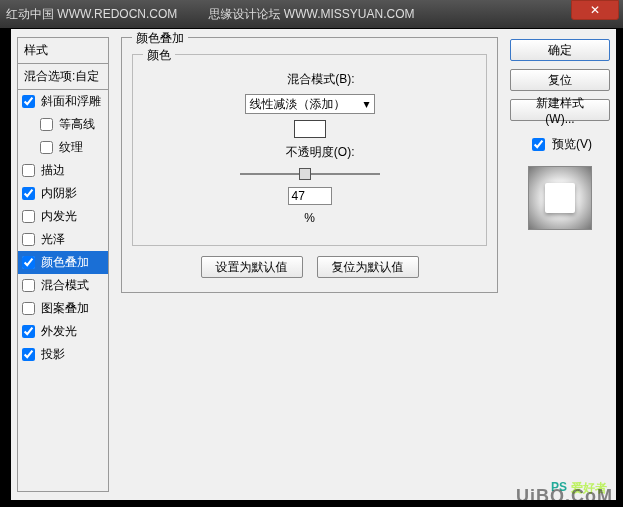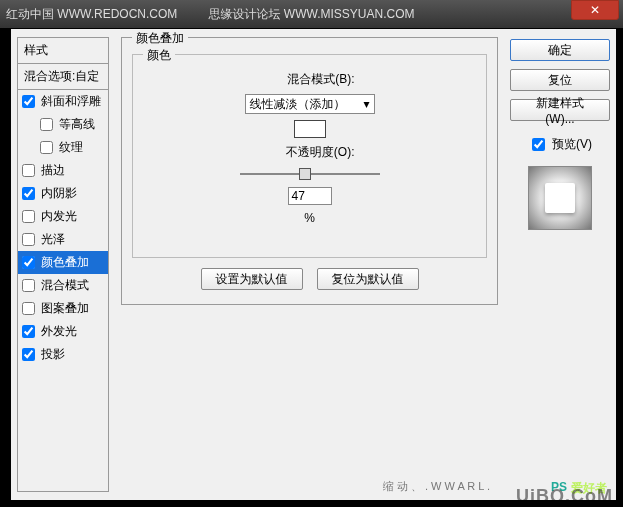--- a/index.html
+++ b/index.html
@@ -13,21 +13,21 @@
 .styles-head { padding: 4px 6px; border-bottom: 1px solid #999; font-weight: normal; }
 .styles-blend { padding: 4px 6px; border-bottom: 1px solid #999; }
 .styles-list { flex: 1; overflow: auto; }
 .style-item { display: flex; align-items: center; padding: 3px 4px; gap: 4px; white-space: nowrap; }
 .style-item.selected { background: #1a6fd6; color: #fff; }
 .style-item input[type=checkbox] { margin: 0 2px 0 0; }
 .style-item.indent { padding-left: 22px; }
 .main-col { flex: 1; padding: 8px 6px; position: relative; }
 .fieldset { border: 1px solid #999; padding: 8px 10px 14px; position: relative; }
 .fieldset-title { position: absolute; top: -8px; left: 10px; background: #f0f0f0; padding: 0 4px; }
-.inner-fieldset { border: 1px solid #bbb; margin-top: 8px; padding: 10px 12px 26px; position: relative; }
+.inner-fieldset { border: 1px solid #bbb; margin-top: 8px; padding: 10px 12px 14px; position: relative; }
 .inner-title { position: absolute; top: -8px; left: 10px; background: #f0f0f0; padding: 0 4px; }
 .row { display: flex; align-items: center; gap: 6px; margin: 6px 0; flex-direction: column; }
 .row .lbl { width: 90px; text-align: right; }
 .select { border: 1px solid #888; background: #fff; height: 20px; width: 130px; display: flex; align-items: center; padding: 0 4px; gap: 4px; }
 .select .arrow { margin-left: auto; }
 .swatch { width: 32px; height: 18px; border: 1px solid #444; background: #fff; }
 .slider { position: relative; width: 140px; height: 14px; display: flex; align-items: center; }
 .slider-track { flex: 1; height: 2px; background: #888; }
 .slider-thumb { position: absolute; left: 47%; transform: translateX(-50%); width: 12px; height: 12px; background: #ddd; border: 1px solid #555; }
 .numbox { width: 44px; height: 18px; border: 1px solid #888; background: #fff; padding: 0 3px; display: flex; align-items: center; }
@@ -138,21 +138,20 @@
             </div>
           <span>%</span>
         </div>
       </div>
 
       <div class="btn-row">
         <div class="btn">设置为默认值</div>
         <div class="btn">复位为默认值</div>
       </div>
     </div>
-    <div class="hint-bar">缩 动  、   . W W A R L .</div>
   </div>
 
   <div class="right-col">
     <div class="btn rbtn" style="border-color:#3a78c8;">确定</div>
     <div class="btn rbtn">复位</div>
     <div class="btn rbtn">新建样式(W)...</div>
     <label class="preview-chk">
       <input type="checkbox" checked="" style="">
       <span>预览(V)</span>
     </label>

